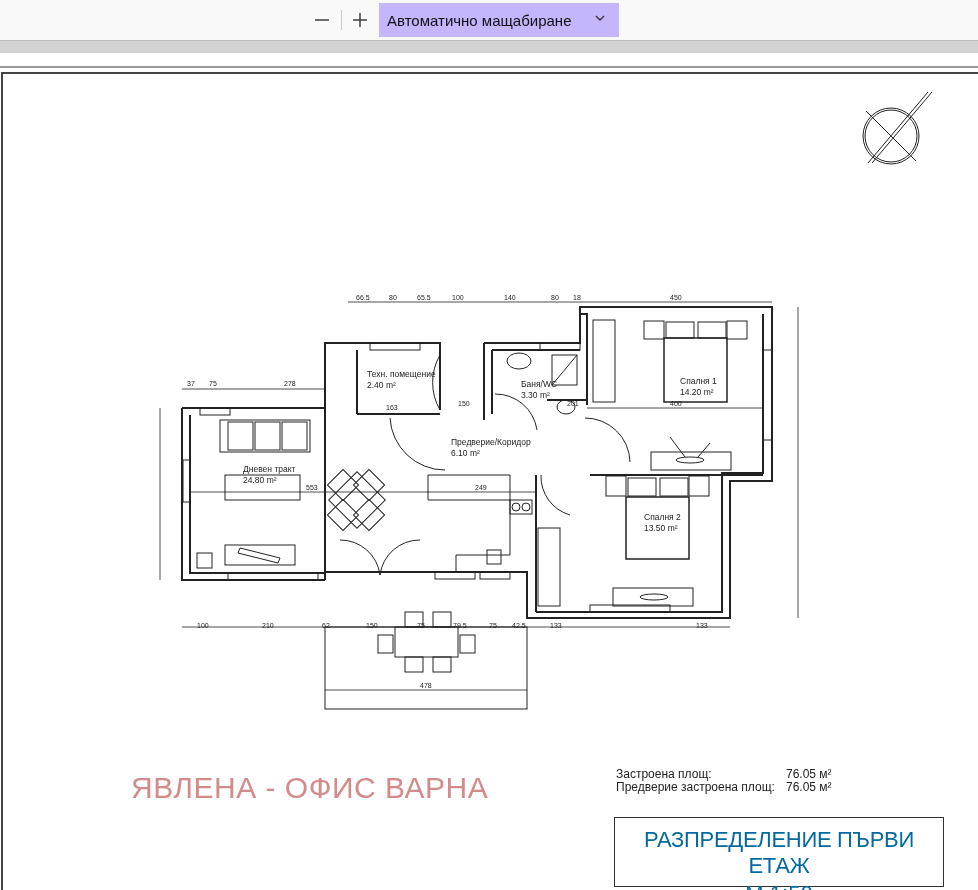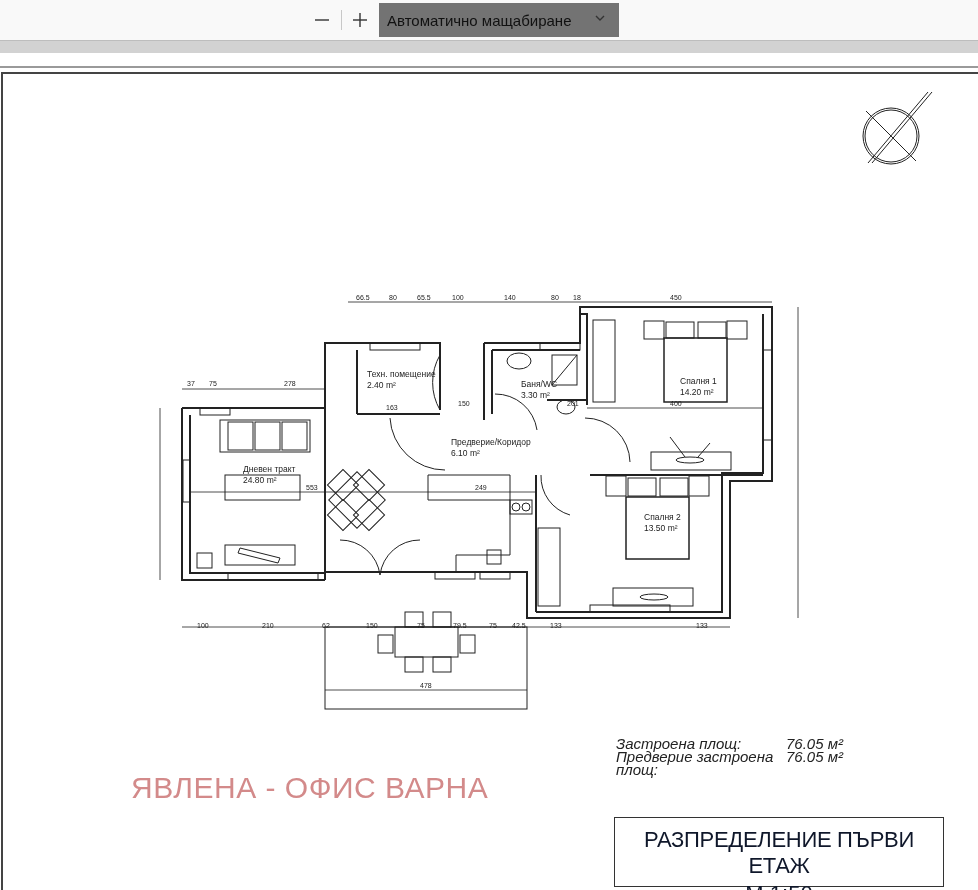--- a/index.html
+++ b/index.html
@@ -1,30 +1,30 @@
 <!DOCTYPE html>
 <html><head>
 <meta charset="utf-8">
 <style>
   html,body{margin:0;padding:0;}
   body{width:978px;height:890px;overflow:hidden;background:#ffffff;font-family:"Liberation Sans",sans-serif;position:relative;}
   .toolbar{position:absolute;left:0;top:0;width:978px;height:40px;background:#f9f9f9;}
   .tb-btn{position:absolute;top:6px;height:28px;width:26px;display:flex;align-items:center;justify-content:center;color:#333;font-size:22px;font-weight:300;cursor:pointer;}
   .tb-sep{position:absolute;left:341px;top:10px;width:1px;height:20px;background:#c8c8c8;}
-  .zoom-select{position:absolute;left:379px;top:3px;width:240px;height:34px;background:#737373;display:flex;align-items:center;box-sizing:border-box;padding-left:8px;font-size:15px;color:#111;}
+  .zoom-select{position:absolute;left:379px;top:3px;width:240px;height:34px;background:#c4b5fd;display:flex;align-items:center;box-sizing:border-box;padding-left:8px;font-size:15px;color:#111;}
   .zoom-select .chev{position:absolute;right:12px;top:8px;width:14px;height:14px;}
   .scrollbar-h{position:absolute;left:0;top:40px;width:978px;height:12px;background:#d2d2d2;border-top:1px solid #bdbdbd;}
   .page{position:absolute;left:0;top:66px;width:978px;height:824px;background:#fff;border-top:2px solid #9a9a9a;}
   .page-inner{position:absolute;left:1px;top:4px;width:975px;height:830px;border:2px solid #444;border-right:none;border-bottom:none;}
   svg.plan{position:absolute;left:0;top:0;}
   .watermark{position:absolute;left:131px;top:771px;font-size:30px;font-weight:normal;color:#d38a8a;letter-spacing:0.5px;}
-  .area-tbl{position:absolute;left:616px;top:737px;font-size:15px;color:#222;line-height:13px;font-style:italic;}
+  .area-tbl{position:absolute;left:616px;top:768px;font-size:12px;color:#222;line-height:13px;}
   .area-row{display:flex;}
   .area-row .lbl{width:170px;}
-  .title-box{position:absolute;left:614px;top:817px;width:330px;height:70px;border:1.5px solid #333;box-sizing:border-box;text-align:center;color:#0f172a;}
+  .title-box{position:absolute;left:614px;top:817px;width:330px;height:70px;border:1.5px solid #333;box-sizing:border-box;text-align:center;color:#0369a1;}
   .title-box .t1{font-size:22px;margin-top:9px;letter-spacing:-0.3px;}
   .title-box .t2{font-size:22px;margin-top:2px;}
   .lbl-txt{font-family:"Liberation Sans",sans-serif;fill:#222;}
 </style>
 </head>
 <body>
 
 <div class="toolbar">
   <div class="tb-btn" style="left:309px;">
     <svg width="16" height="16" viewBox="0 0 16 16">

